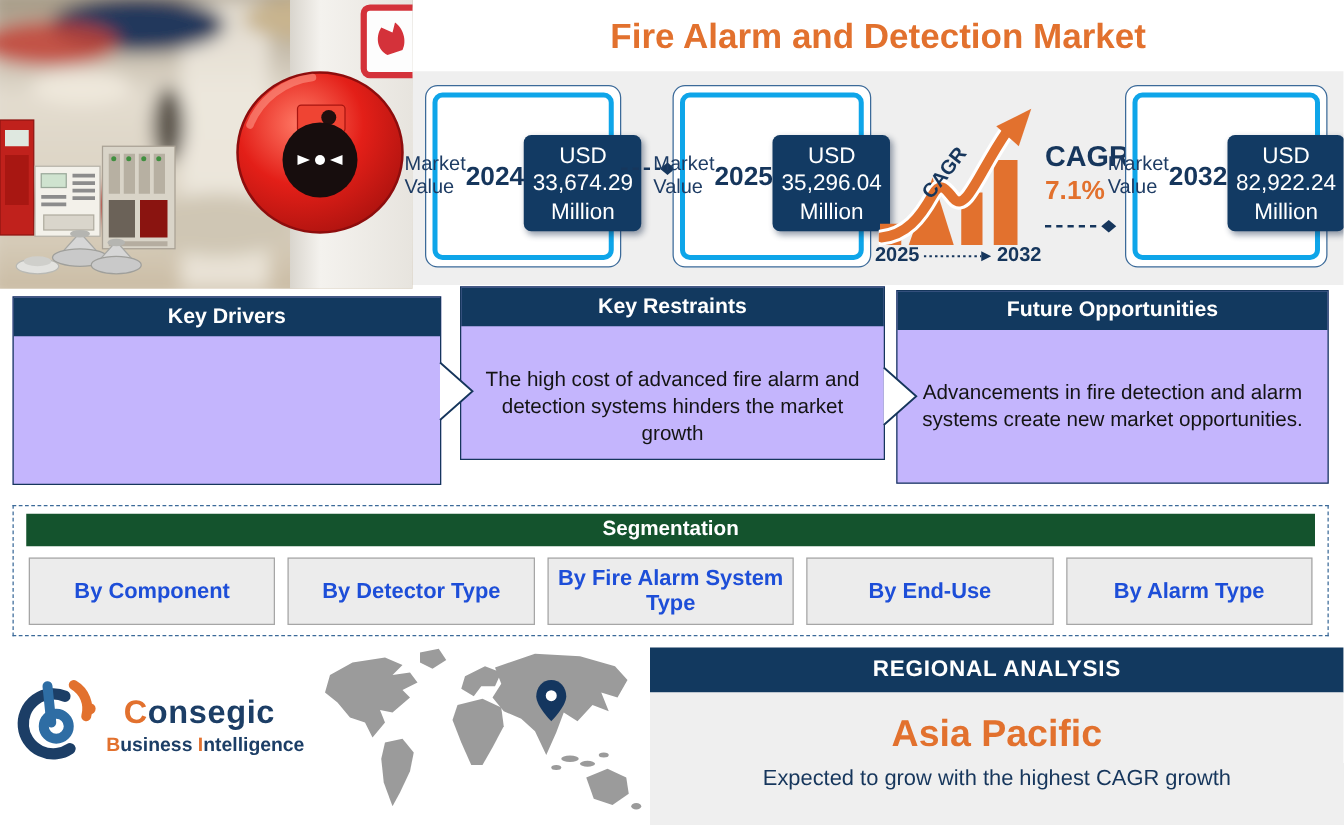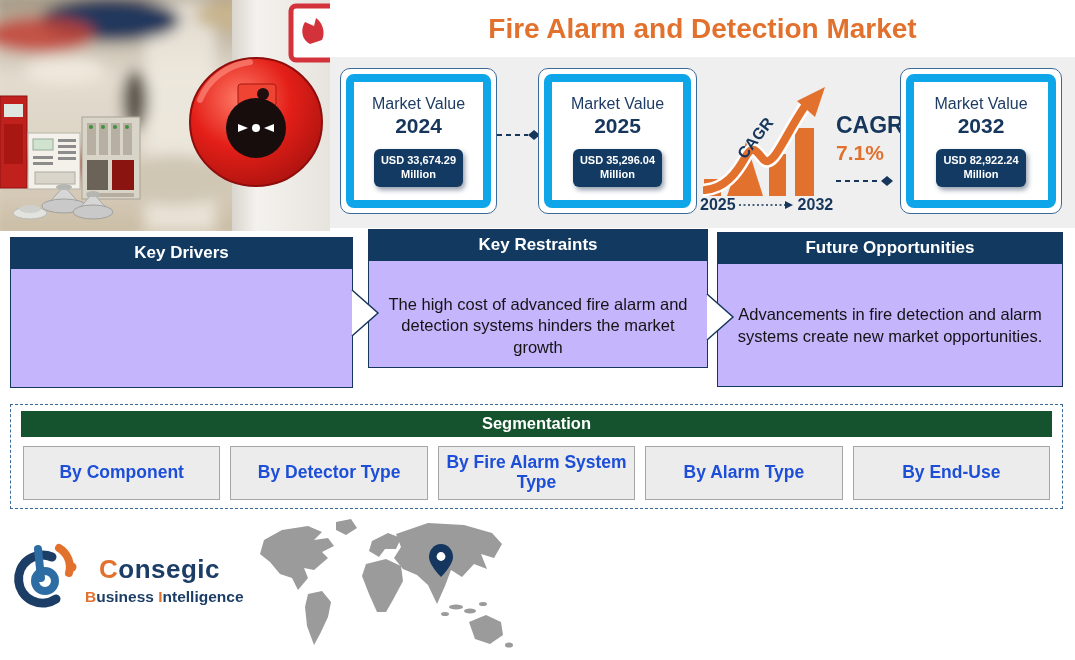--- a/index.html
+++ b/index.html
@@ -5,25 +5,25 @@
   html,body{margin:0;padding:0;background:#fff;}
   .stage{position:relative;width:1075px;height:660px;background:#ffffff;
          font-family:"Liberation Sans",sans-serif;overflow:hidden;}
   .gray-band{position:absolute;left:0;top:57px;width:1075px;height:171px;background:#EFEFEF;}
 
   .main-title{position:absolute;left:330px;top:13px;width:745px;text-align:center;
               font-size:28px;font-weight:700;color:#E2712E;}
 
   
   .mv-box{position:absolute;background:#fff;border:1.5px solid #3B6A99;border-radius:10px;padding:5px;box-sizing:border-box;}
-  .mv-inner{border:8px solid #0ea5e9;border-radius:8px;height:100%;box-sizing:border-box;
-            display:flex;flex-direction:column;align-items:center;justify-content:center;}
+  .mv-inner{border:4px solid #0ea5e9;border-radius:8px;height:100%;box-sizing:border-box;
+            display:flex;flex-direction:row;align-items:center;justify-content:center;}
   .mv-label{font-size:16px;color:#1E3C64;}
   .mv-year{font-size:21px;font-weight:700;color:#16365C;margin-top:1px;}
-  .mv-pill{margin-top:11px;background:#123A63;color:#fff;font-weight:700;font-size:11px;
+  .mv-pill{margin-top:11px;background:#123A63;color:#fff;font-weight:400;font-size:18px;
            text-align:center;padding:5px 7px;border-radius:6px;line-height:1.25;
            box-shadow:2px 3px 5px rgba(20,40,70,.45);}
 
   .connector{position:absolute;}
 
   
   .cagr-graphic{position:absolute;left:703px;top:86px;}
   .cagr-years{position:absolute;left:700px;top:196px;width:142px;display:flex;align-items:center;
               gap:3px;color:#16365C;font-weight:700;font-size:16px;}
   .cagr-col{position:absolute;left:836px;top:112px;width:64px;display:flex;flex-direction:column;}
@@ -267,22 +267,22 @@
     <div class="insight-header">Future Opportunities</div>
     <div class="insight-body" style="height:123px;">Advancements in fire detection and alarm systems create new market opportunities.</div>
   </div>
 
   <div class="segmentation">
     <div class="seg-header">Segmentation</div>
     <div class="seg-row">
       <div class="seg-btn">By Component</div>
       <div class="seg-btn">By Detector Type</div>
       <div class="seg-btn">By Fire Alarm System Type</div>
+      <div class="seg-btn">By End-Use</div>
       <div class="seg-btn">By Alarm Type</div>
-      <div class="seg-btn">By End-Use</div>
     </div>
   </div>
 
   <div class="logo-block">
     <svg width="64" height="78" viewBox="0 0 64 78">
       <path d="M39,21 A24,24 0 1 0 43,63" fill="none" stroke="#1C3E66" stroke-width="9" stroke-linecap="round"></path>
       <path d="M25,13 L28,42" fill="none" stroke="#2E6DA4" stroke-width="8" stroke-linecap="round"></path>
       <circle cx="32" cy="45" r="10" fill="none" stroke="#2E6DA4" stroke-width="8"></circle>
       <path d="M46,12 A22,22 0 0 1 56,37" fill="none" stroke="#E2712E" stroke-width="8" stroke-linecap="round"></path>
       <circle cx="59" cy="31" r="4.5" fill="#E2712E"></circle>
@@ -309,14 +309,21 @@
         <ellipse cx="261" cy="131" rx="4" ry="2.6"></ellipse>
         <ellipse cx="197" cy="100" rx="4" ry="2"></ellipse>
       </g>
       <g>
         <path d="M193,30 C 186,30 181,36 181,43 C 181,51 193,63 193,63 C 193,63 205,51 205,43 C 205,36 200,30 193,30 Z" fill="#14365F"></path>
         <circle cx="193" cy="42.5" r="4.4" fill="#ffffff"></circle>
       </g>
     </svg>
   </div>
 
+  <div class="regional">
+    <div class="regional-header">REGIONAL ANALYSIS</div>
+    <div class="regional-body">
+      <div class="regional-region">Asia Pacific</div>
+      <div class="regional-sub">Expected to grow with the highest CAGR growth</div>
+    </div>
+  </div>
 
 </div>
 
 </body></html>

